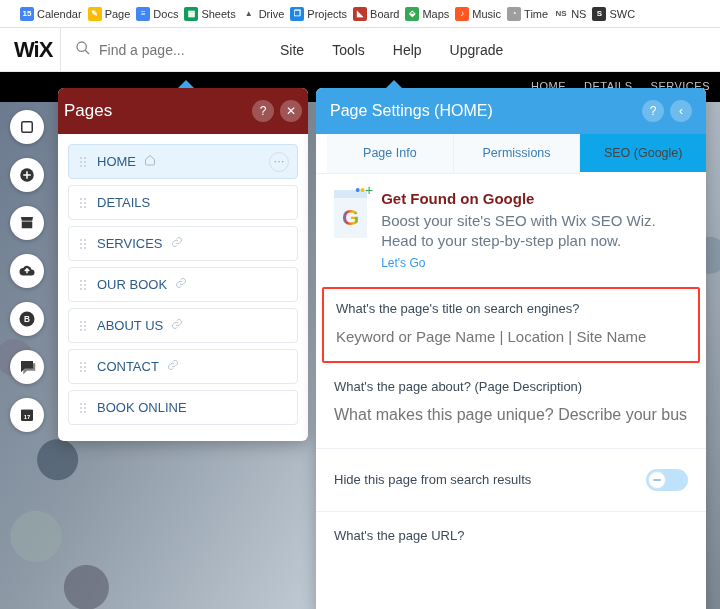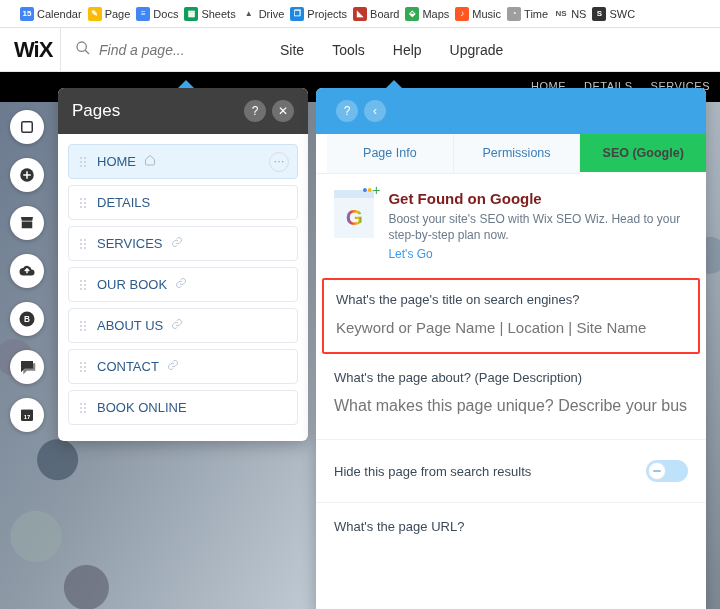--- a/index.html
+++ b/index.html
@@ -8,21 +8,21 @@
   
   .bookmarks { display: flex; align-items: center; gap: 6px; padding: 4px 20px; font-size: 11px; color: #333; border-bottom: 1px solid #e0e0e0; height: 28px; }
   .bm { display: flex; align-items: center; gap: 3px; cursor: pointer; white-space: nowrap; }
   .bm-icon { width: 14px; height: 14px; border-radius: 2px; display: inline-flex; align-items: center; justify-content: center; font-size: 8px; font-weight: bold; color: #fff; }
 
   
   .wix-top { display: flex; align-items: center; height: 44px; border-bottom: 1px solid #e5e5e5; }
   .wix-logo { width: 60px; font-weight: 900; font-size: 22px; letter-spacing: -1px; padding-left: 14px; color: #111; }
   .search-wrap { display: flex; align-items: center; gap: 8px; border-left: 1px solid #e5e5e5; padding: 0 14px; height: 100%; flex: 0 0 200px; }
   .search-icon svg { width: 16px; height: 16px; stroke: #888; fill: none; stroke-width: 2; }
-  .find-input { border: none; outline: none; font-size: 14px; color: #888; width: 140px; font-style: italic; }
+  .find-input { border: none; outline: none; font-size: 14px; color: #888; width: 140px; }
   .top-menu { display: flex; gap: 28px; margin-left: 20px; font-size: 14px; color: #333; }
   .top-menu span { cursor: pointer; }
 
   
   .site-band { position: relative; height: 30px; background: #000; color: #ccc; font-size: 11px; }
   .site-nav { position: absolute; right: 10px; top: 8px; display: flex; gap: 18px; letter-spacing: 0.5px; }
 
   
   .stage { position: relative; height: calc(609px - 24px - 44px - 30px); background: linear-gradient(120deg,#6b7a8f 0%,#8e9aa6 30%,#bfcad4 60%,#7d8893 100%); }
   
@@ -34,51 +34,51 @@
     radial-gradient(circle at 98.5% 30%, #789 0 18px, transparent 19px);
     opacity:.55;}
 
   
   .vtool { position: absolute; left: 10px; top: 8px; display: flex; flex-direction: column; gap: 14px; z-index: 3; }
   .vbtn { width: 34px; height: 34px; border-radius: 50%; background: #fff; box-shadow: 0 1px 4px rgba(0,0,0,.25); display: flex; align-items: center; justify-content: center; cursor: pointer; }
   .vbtn svg { width: 18px; height: 18px; }
 
   
   .pages-panel { position: absolute; left: 58px; top: -14px; width: 250px; background: #fff; border-radius: 6px; box-shadow: 0 4px 16px rgba(0,0,0,.25); z-index: 2; }
-  .pp-head { background: #404040; color: #fff; border-radius: 6px 6px 0 0; padding: 12px 14px; display: flex; align-items: center; position: relative; }
+  .pp-head { background: #7f1d1d; color: #fff; border-radius: 6px 6px 0 0; padding: 12px 6px; display: flex; align-items: center; position: relative; }
   .pp-head::before{content:"";position:absolute;top:-8px;left:120px;width:0;height:0;border-left:8px solid transparent;border-right:8px solid transparent;border-bottom:8px solid #3ea4e8;}
   .pp-title { font-size: 17px; font-weight: 400; flex: 1; }
   .hb { width: 22px; height: 22px; border-radius: 50%; background: rgba(255,255,255,.25); color:#fff; display:flex;align-items:center;justify-content:center;font-size:12px;cursor:pointer;margin-left:6px;}
   .pp-list { padding: 10px; }
   .pg { display:flex; align-items:center; gap:8px; padding:9px 10px; border:1px solid #e4e9ef; border-radius:4px; margin-bottom:6px; font-size:13px; color:#2e5b8a; cursor:pointer; position:relative;}
   .pg.sel { background:#e8f4fd; border-color:#cfe3f5; }
   .drag-dots { width:10px;color:#b8c3cf; display:inline-flex; }
   .drag-dots svg{width:10px;height:12px;fill:#c3ccd6;}
   .link-ic{width:12px;height:12px;opacity:.55;}
   .home-ic{width:12px;height:12px;opacity:.6;}
   .pg .more{position:absolute;right:8px;width:20px;height:20px;border:1px solid #d7dee7;border-radius:50%;display:flex;align-items:center;justify-content:center;color:#8fa0b3;font-size:11px;}
 
   
   .settings-panel{position:absolute;left:316px;top:-14px;width:390px;background:#fff;border-radius:6px;box-shadow:0 4px 16px rgba(0,0,0,.25);z-index:2;height:528px;}
   .sp-head{background:#3ea4e8;color:#fff;border-radius:6px 6px 0 0;padding:12px 14px;display:flex;align-items:center;position:relative;}
   .sp-head::before{content:"";position:absolute;top:-8px;left:70px;width:0;height:0;border-left:8px solid transparent;border-right:8px solid transparent;border-bottom:8px solid #3ea4e8;}
   .sp-title{font-size:16px;flex:1;}
   .tabs{display:flex;border-bottom:1px solid #eceff3;padding-left:11px;}
   .tab{flex:1;text-align:center;padding:12px 4px;font-size:12.5px;color:#3b7db7;cursor:pointer;border-right:1px solid #eceff3;}
   .tab:last-child{border-right:none;}
-  .tab.active{color:#444;background:#22c55e;border-bottom:2px solid #fff;margin-bottom:-1px;font-weight:700;}
+  .tab.active{color:#444;background:#0ea5e9;border-bottom:2px solid #fff;margin-bottom:-1px;font-weight:400;}
   .tab:not(.active){background:#f7fafc;}
 
   .seo-body{padding:16px 18px;}
   .promo{display:flex;gap:14px;margin-bottom:16px;}
   .g-tile{position:relative;width:56px;height:48px;background:#eef5fb;border-top:8px solid #d7e8f6;display:flex;align-items:center;justify-content:center;}
   .g-tile .dots{position:absolute;top:-16px;right:-6px;font-size:14px;}
   .g-tile .g{font-family:Arial;font-weight:bold;font-size:22px;background:linear-gradient(90deg,#4285F4,#EA4335,#FBBC05,#34A853);-webkit-background-clip:text;color:transparent;}
   .promo h3{font-size:15px;color:#7f1d1d;font-weight:600;margin-bottom:4px;}
-  .promo p{font-size:12px;color:#6b7a89;line-height:1.35;}
+  .promo p{font-size:15px;color:#6b7a89;line-height:1.35;}
   .promo a{font-size:12px;color:#3899ec;text-decoration:none;display:inline-block;margin-top:4px;cursor:pointer;}
 
   .field-block{margin-top:6px;padding:10px 0 14px;}
   .fb-label{font-size:13px;color:#3c4a58;margin-bottom:8px;}
   .fb-input{width:100%;border:none;outline:none;font-size:15px;color:#b7c0c9;padding:4px 0;}
   .highlighted{border:2.5px solid #ff3b30;border-radius:2px;padding:12px;margin:0 -12px 6px;}
 
   .divider{height:1px;background:#eef1f5;margin:6px -18px;}
 
   .switch-row{display:flex;align-items:center;justify-content:space-between;padding:14px 0;}
@@ -330,20 +330,21 @@
               <circle cx="6" cy="10" r="1"></circle>
             </svg>
           </span>
           <span>BOOK ONLINE</span>
         </div>
       </div>
   </div>
 
   <div class="settings-panel">
     <div class="sp-head">
+      <span class="sp-title">Page Settings (HOME)</span>
       <span class="hb">?</span>
       <span class="hb">‹</span>
     </div>
     <div class="tabs" id="tabs">
         <div class="tab">Page Info</div>
         <div class="tab">Permissions</div>
         <div class="tab active">SEO (Google)</div>
       </div>
 
     <div class="seo-body">

